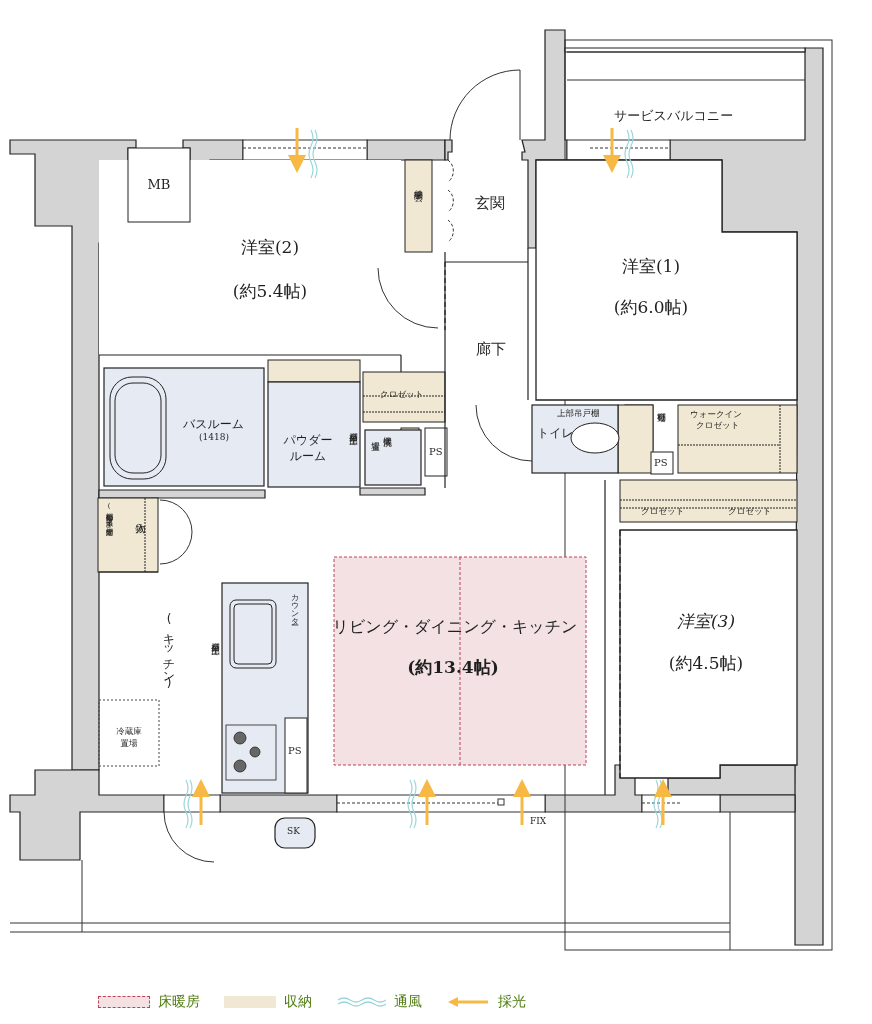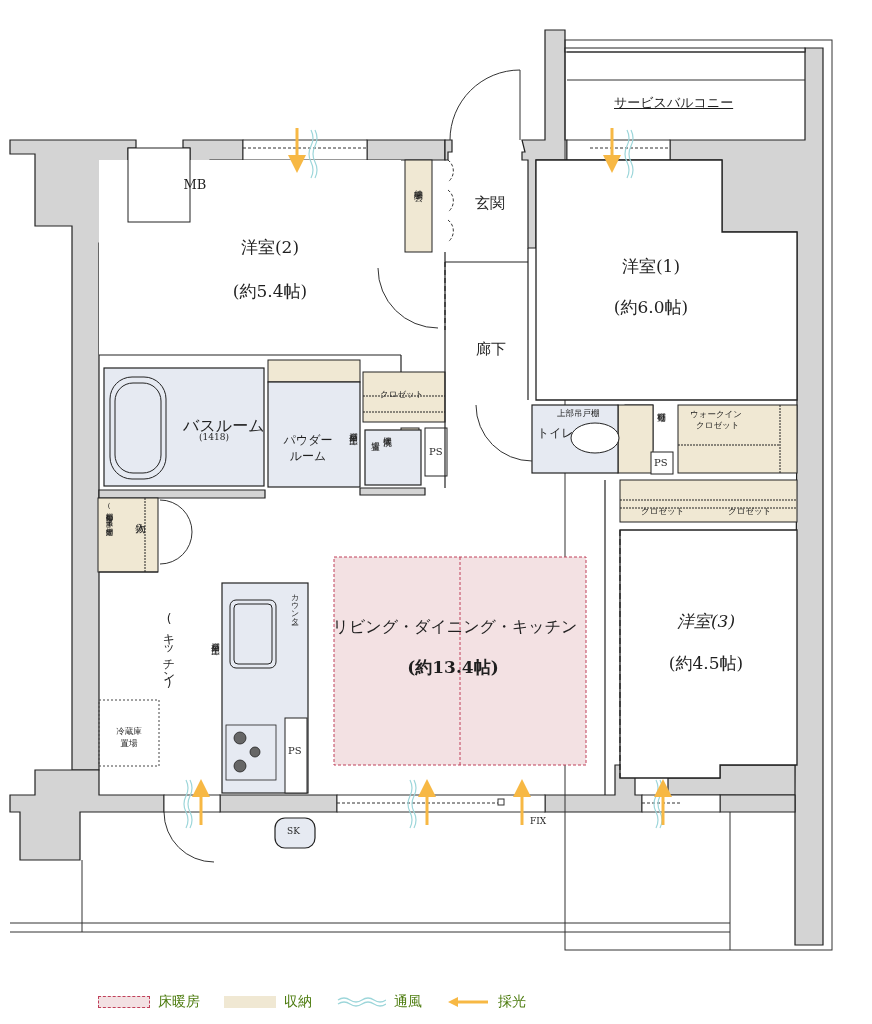--- a/index.html
+++ b/index.html
@@ -196,28 +196,28 @@
 
 <div class="lbl room-name center" style="left:706px; top:610px;font-style:italic;">洋室(3)</div>
 <div class="lbl room-size center" style="left:706px; top:652px;">(約4.5帖)</div>
 
 <div class="lbl room-name center" style="left:455px; top:617px; font-size:16px;">リビング・ダイニング・キッチン</div>
 <div class="lbl room-size center" style="left:453px; top:656px;font-weight:bold;">(約13.4帖)</div>
 
 <div class="lbl center" style="left:490px; top:194px; font-size:15px;">玄関</div>
 <div class="lbl center" style="left:491px; top:340px; font-size:15px;">廊下</div>
 <div class="lbl" style="left:537px; top:425px; font-size:12px; font-family:'DejaVu Sans','Liberation Sans',sans-serif;">トイレ</div>
-<div class="lbl" style="left:183px; top:416px; font-size:16px; font-family:'DejaVu Sans','Liberation Sans',sans-serif;">バスルーム</div>
+<div class="lbl" style="left:183px; top:416px; font-size:12px; font-family:'DejaVu Sans','Liberation Sans',sans-serif;">バスルーム</div>
 <div class="lbl" style="left:199px; top:432px; font-size:9px;">(1418)</div>
 <div class="lbl center" style="left:308px; top:432px; font-size:12px; font-family:'DejaVu Sans','Liberation Sans',sans-serif;">パウダー</div>
 <div class="lbl center" style="left:308px; top:448px; font-size:12px; font-family:'DejaVu Sans','Liberation Sans',sans-serif;">ルーム</div>
 <div class="lbl vert" style="left:160px; top:612px; font-size:12px; font-family:'DejaVu Sans','Liberation Sans',sans-serif;">(キッチン)</div>
-<div class="lbl" style="left:614px; top:94px; font-size:13px; font-family:'DejaVu Sans','Liberation Sans',sans-serif;text-decoration:underline;">サービスバルコニー</div>
-
-<div class="lbl center" style="left:159px; top:177px; font-size:13px;margin-left:36px;">MB</div>
+<div class="lbl" style="left:614px; top:107px; font-size:13px; font-family:'DejaVu Sans','Liberation Sans',sans-serif;">サービスバルコニー</div>
+
+<div class="lbl center" style="left:159px; top:177px; font-size:13px;">MB</div>
 <div class="lbl" style="left:429px; top:446px; font-size:10px;">PS</div>
 <div class="lbl" style="left:654px; top:457px; font-size:10px;">PS</div>
 <div class="lbl" style="left:288px; top:745px; font-size:10px;">PS</div>
 <div class="lbl" style="left:287px; top:826px; font-size:9px;">SK</div>
 <div class="lbl" style="left:530px; top:816px; font-size:9px;">FIX</div>
 
 <div class="lbl vert tiny" style="left:413px; top:186px;">玄関収納</div>
 <div class="lbl tiny" style="left:380px; top:389px; font-family:'DejaVu Sans','Liberation Sans',sans-serif;">クロゼット</div>
 <div class="lbl tiny" style="left:641px; top:506px; font-family:'DejaVu Sans','Liberation Sans',sans-serif;">クロゼット</div>
 <div class="lbl tiny" style="left:728px; top:506px; font-family:'DejaVu Sans','Liberation Sans',sans-serif;">クロゼット</div>

